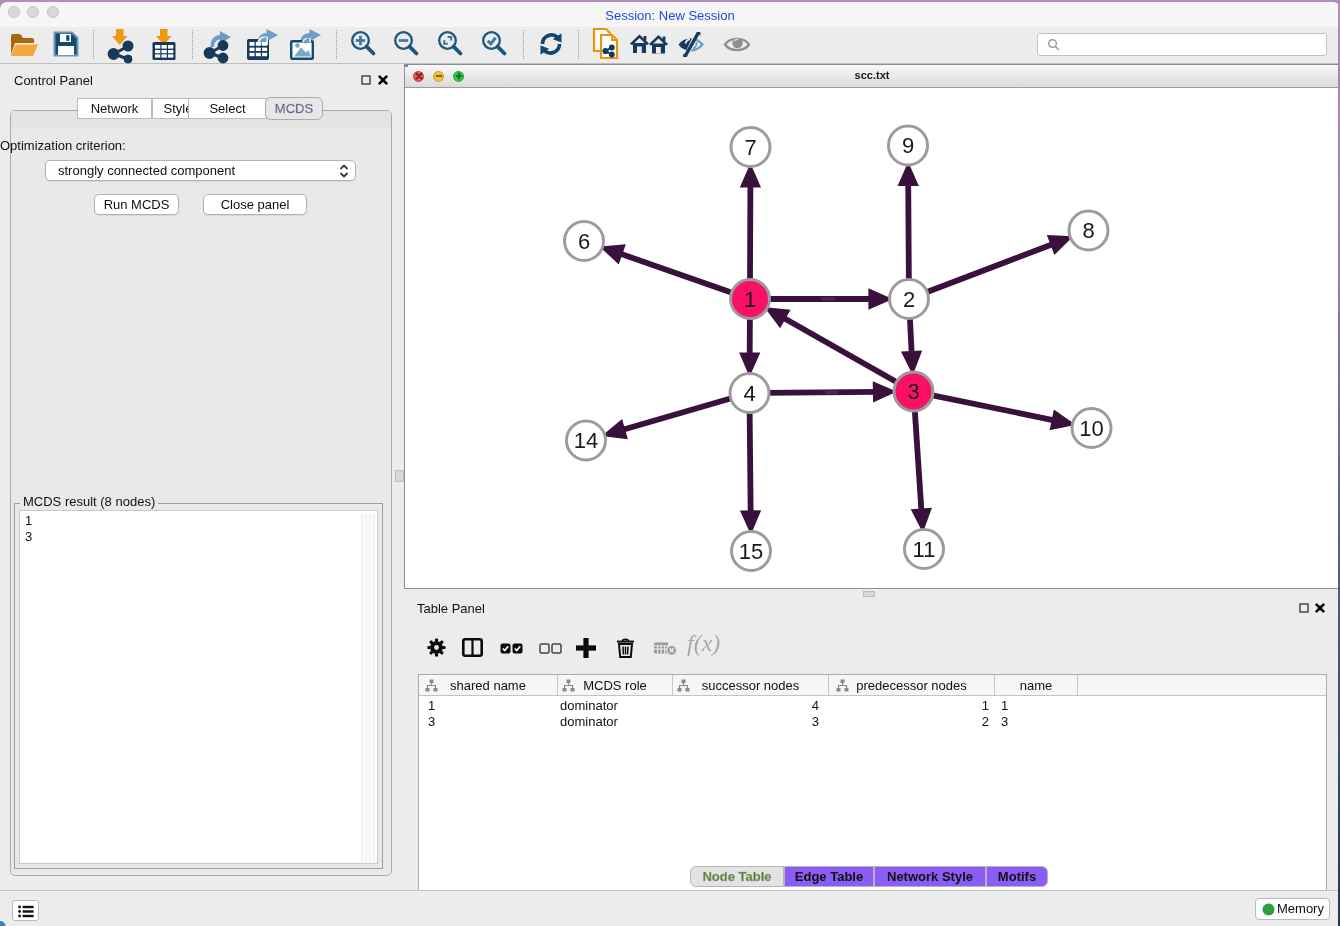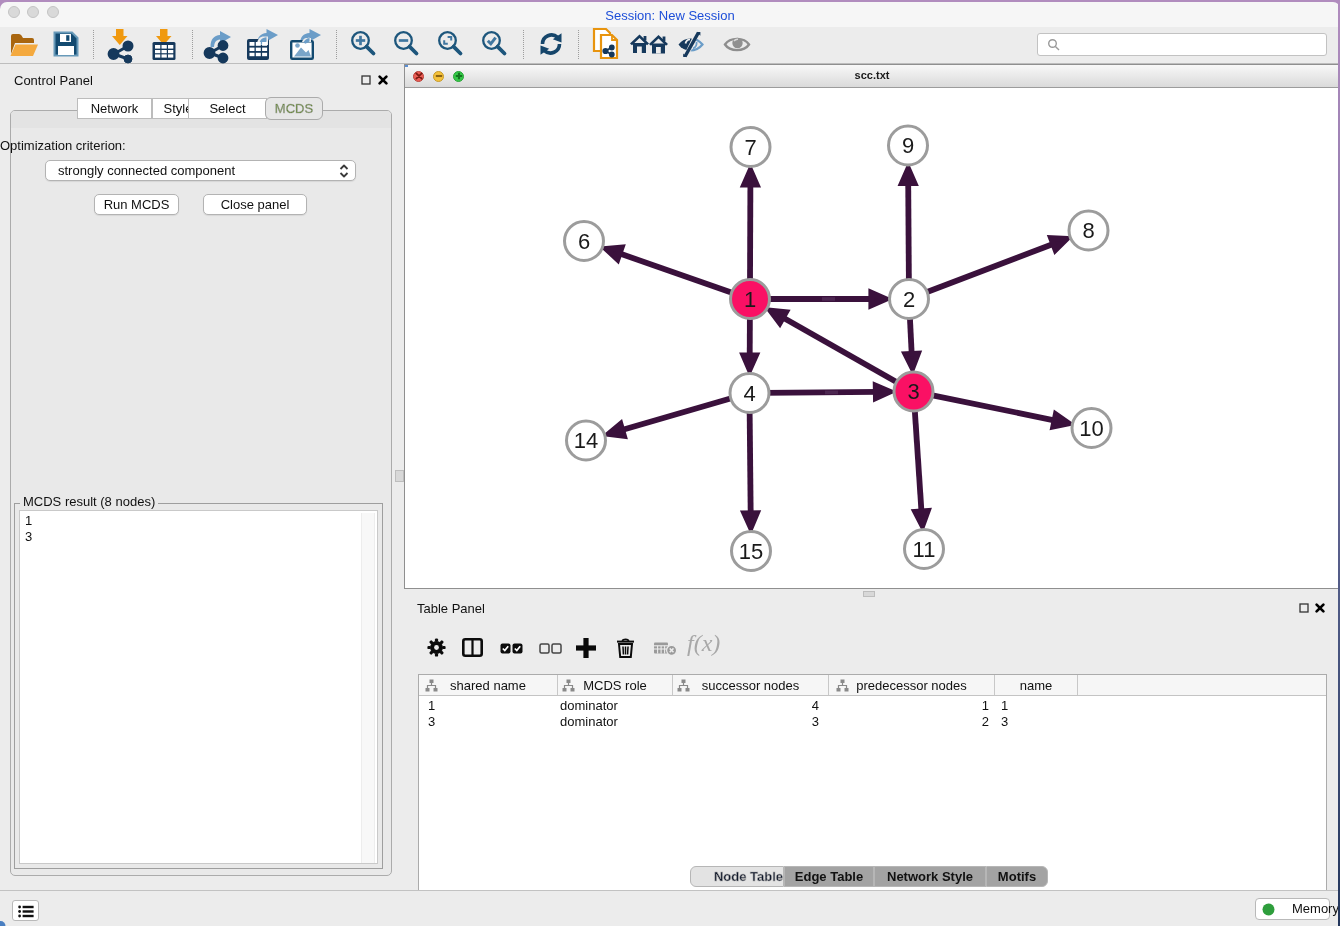--- a/index.html
+++ b/index.html
@@ -14,21 +14,21 @@
 #wtitle { left:0; top:6px; width:1340px; text-align:center; font-size:13px; color:#1d4ed8; }
 
 #toolbar { left:0; top:27px; width:1340px; height:37px; background:#ececec; border-bottom:1px solid #bdbdbd; }
 .tbsep { position:absolute; top:3px; height:29px; width:0; border-left:1px dotted #9d9d9d; }
 #searchbox { left:1037px; top:33px; width:290px; height:23px; background:#fff; border:1px solid #c2c2c2; border-radius:3px; }
 
 #cpanel { left:0; top:64px; width:392px; height:826px; background:#ececec; }
 #cphead { left:14px; top:9px; font-size:13px; }
 .wicon { position:absolute; top:11px; }
 .tab { position:absolute; top:34px; height:21px; background:#fff; border:1px solid #bcbcbc; font-size:13px; text-align:center; line-height:19px; }
-#tab-mcds { top:33px; height:23px; background:#e7e7e7; border:1px solid #ababab; border-radius:6px; color:#4d7c0f; -webkit-text-stroke:0.55px #a8a8a8; line-height:21px; }
+#tab-mcds { top:33px; height:23px; background:#e7e7e7; border:1px solid #ababab; border-radius:6px; color:#4c1d95; -webkit-text-stroke:0.55px #a8a8a8; line-height:21px; }
 #cpcontent { left:10px; top:46px; width:382px; height:766px; border:1px solid #ababab; border-radius:5px; background:#e9e9e9; }
 #optlabel { left:0; top:74px; width:382px; font-size:13px; }
 #selectbox { left:45px; top:96px; width:311px; height:21px; background:#fff; border:1px solid #b3b3b3; border-radius:5px; font-size:13px; line-height:19px; padding-left:12px; box-shadow:0 1px 1px rgba(0,0,0,0.08); }
 .btn { position:absolute; height:21px; background:#fff; border:1px solid #b3b3b3; border-radius:5px; font-size:13px; text-align:center; line-height:19px; box-shadow:0 1px 1px rgba(0,0,0,0.08); }
 #groupbox { left:14px; top:439px; width:369px; height:366px; border:1px solid #9e9e9e; }
 #grouplabel { left:20px; top:430px; background:#e9e9e9; padding:0 3px; font-size:13px; }
 #mcdstext { left:4px; top:6px; width:359px; height:354px; background:#fff; border:1px solid #c9c9c9; font-size:13px; line-height:16px; padding:2px 0 0 5px; }
 #mcdsscroll { right:2px; top:2px; width:14px; height:350px; background:#f8f8f8; border-left:1px solid #ededed; border-right:1px solid #ededed; }
 
 #netwin { left:404px; top:64px; width:936px; height:525px; border:1px solid #8f8f8f; background:#fff; }
@@ -40,26 +40,26 @@
 .grip { position:absolute; background:#d8d8d8; border:1px solid #bdbdbd; }
 
 #tpanel { left:404px; top:597px; width:936px; height:293px; background:#ececec; }
 #tphead { left:13px; top:4px; font-size:13px; }
 #ttable { left:14px; top:77px; width:909px; height:223px; background:#fff; border:1px solid #ababab; }
 #thead { left:0; top:0; width:907px; height:21px; background:#f6f6f6; border-bottom:1px solid #c4c4c4; }
 .thcell { position:absolute; top:0; height:20px; border-right:1px solid #c8c8c8; font-size:13px; text-align:center; line-height:21px; }
 .trow { position:absolute; font-size:13px; height:16px; line-height:16px; }
 .tcell { position:absolute; }
 
-.btab { position:absolute; top:269px; height:21px; background:#a3a3a3; border:1px solid #b6b6b6; font-size:13px; font-weight:bold; text-align:center; line-height:19px; }
-#btab-node { background:#e3e3e3; color:#0f172a; -webkit-text-stroke:0.55px #a8a8a8; border-radius:6px 0 0 6px;text-align:right; }
+.btab { position:absolute; top:269px; height:21px; background:#8b5cf6; border:1px solid #b6b6b6; font-size:13px; font-weight:bold; text-align:center; line-height:19px; }
+#btab-node { background:#e3e3e3; color:#4d7c0f; -webkit-text-stroke:0.55px #a8a8a8; border-radius:6px 0 0 6px; }
 
 #statusbar { left:0; top:890px; width:1340px; height:36px; background:#ececec; border-top:1px solid #c2c2c2; }
 #listbtn { left:12px; top:9px; width:27px; height:21px; background:#fff; border:1px solid #b9b9b9; border-radius:3px; }
-#membtn { left:1255px; top:7px; width:75px; height:22px; background:#fff; border:1px solid #b9b9b9; border-radius:4px; font-size:13px; line-height:20px; padding-left:36px; }
+#membtn { left:1255px; top:7px; width:75px; height:22px; background:#fff; border:1px solid #b9b9b9; border-radius:4px; font-size:13px; line-height:20px; padding-left:21px; }
 svg { position:absolute; overflow:visible; }
 </style>
 </head>
 <body>
 <svg width="0" height="0" style="position:absolute">
   <defs>
     <symbol id="tree" viewBox="0 0 13 13">
       <rect x="4.5" y="0.5" width="4" height="3.5" fill="#8a8a8a"></rect>
       <path d="M6.5 4 V6.5 M2.5 9 V6.5 H10.5 V9" fill="none" stroke="#8a8a8a" stroke-width="1.2"></path>
       <rect x="0.5" y="9" width="4" height="3.5" fill="#8a8a8a"></rect>

